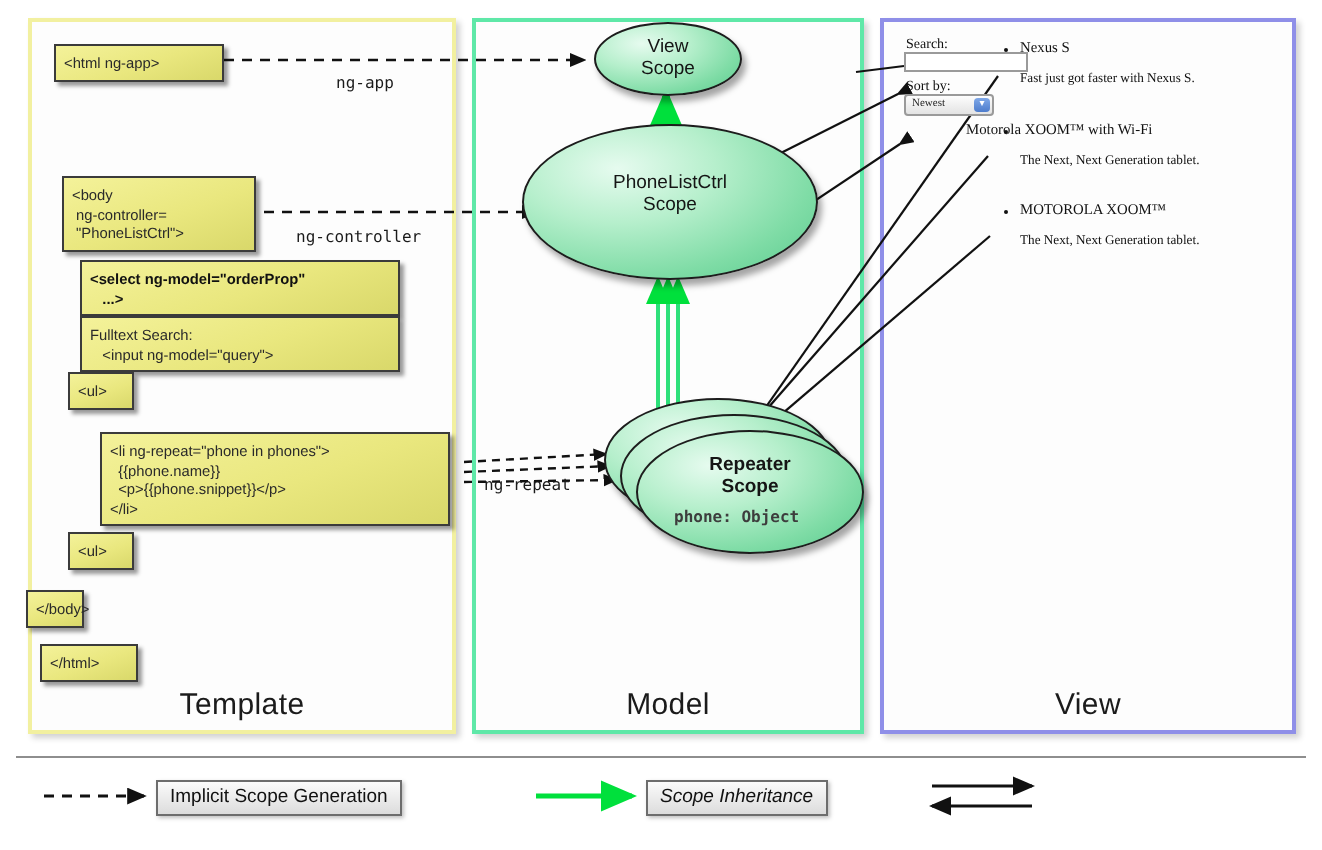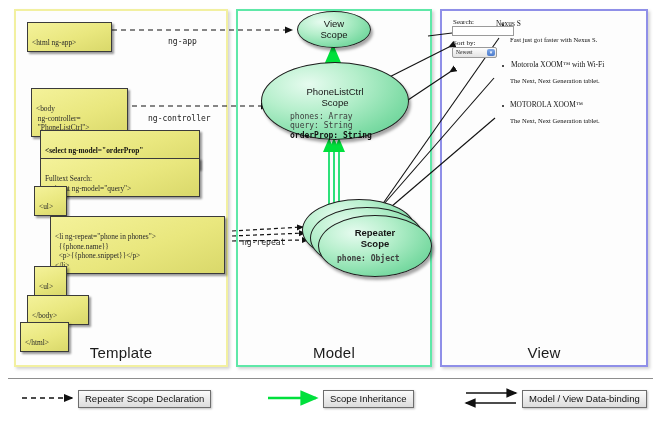--- a/index.html
+++ b/index.html
@@ -28,25 +28,25 @@
     bottom:4px; font-size:15px; color:#1b1b1b;
     letter-spacing:0.2px;
   }
 
   
   .codebox {
     position: absolute;
     background: linear-gradient(160deg,#f4f29a 0%, #e9e77e 55%, #d9d86a 100%);
     border: 1px solid #3b3b3b;
     box-shadow: 2px 2px 2px rgba(0,0,0,0.40);
-    font-family: Liberation Serif, serif;
+    font-family: Liberation Sans, sans-serif;
     font-size: 7.4px;
     line-height: 9.6px;
     color: #2a2a2a;
-    padding: 15px 5px 3px 4px;
+    padding: 4px 5px 3px 4px;
     white-space: pre;
   }
   .codebox.bold { font-weight: bold; color:#111; }
 
   
   .ellipse {
     position:absolute;
     border-radius: 50%;
     border: 1px solid #1d1d1d;
     background: radial-gradient(ellipse at 32% 28%, #e6fbef 0%, #b6efcc 35%, #7fdca6 70%, #57c98c 100%);
@@ -162,43 +162,38 @@
   <div class="codebox bold" style="left:40px; top:130px; width:160px;">&lt;select ng-model="orderProp"
    ...&gt;</div>
   <div class="codebox" style="left:40px;  top:158px; width:160px;">Fulltext Search:
    &lt;input ng-model="query"&gt;</div>
   <div class="codebox" style="left:34px;  top:186px; width:33px;">&lt;ul&gt;</div>
   <div class="codebox" style="left:50px;  top:216px; width:175px;">&lt;li ng-repeat="phone in phones"&gt;
   {{phone.name}}
   &lt;p&gt;{{phone.snippet}}&lt;/p&gt;
 &lt;/li&gt;</div>
   <div class="codebox" style="left:34px;  top:266px; width:33px;">&lt;ul&gt;</div>
-  <div class="codebox" style="left:27px;  top:295px; width:62px;">&lt;/body&gt;</div>
+  <div class="codebox" style="left:13px;  top:295px; width:29px;">&lt;/body&gt;</div>
   <div class="codebox" style="left:20px;  top:322px; width:49px;">&lt;/html&gt;</div>
 
   <div class="edge-label" style="left:168px; top:17px;">ng-app</div>
   <div class="edge-label" style="left:148px; top:94px;">ng-controller</div>
   <div class="edge-label" style="left:242px; top:218px;">ng-repeat</div>
 
   <div class="ellipse" style="left:297px; top:11px; width:74px; height:37px;">
     <div class="etitle" style="margin-top:6px;">
       <div>View</div>
       <div>Scope</div>
     </div>
   </div>
 
   <div class="ellipse" style="left:261px; top:62px; width:148px; height:78px;">
     <div class="etitle" style="margin-top:23px;">
       <div>PhoneListCtrl</div>
       <div>Scope</div>
-    </div>
-    <div class="eprops" style="margin:4px 0 0 28px;">
-      <div>phones: Array</div>
-      <div>query: String</div>
-      <div class="hl">orderProp: String</div>
     </div>
   </div>
 
   <div class="ellipse" style="left:302px; top:199px; width:114px; height:62px;"></div>
   <div class="ellipse" style="left:310px; top:207px; width:114px; height:62px;"></div>
   <div class="ellipse" style="left:318px; top:215px; width:114px; height:62px;font-weight:bold;">
     <div class="etitle" style="margin-top:11px;">
       <div>Repeater</div>
       <div>Scope</div>
     </div>
@@ -209,40 +204,39 @@
 
   <div class="v-label" style="left:453px; top:18px;">Search:</div>
   <div class="v-input" style="left:452px; top:26px; width:62px; height:10px;"></div>
   <div class="v-label" style="left:453px; top:39px;">Sort by:</div>
   <div class="v-select" style="left:452px; top:47px; width:45px; height:11px;">
     <span>Newest</span>
     <span class="sel-arrow">▾</span>
   </div>
 
   <div class="v-bullet" style="left:502px; top:24px;"></div>
-  <div class="v-item-title" style="left:496px; top:19px;">Nexus S</div>
+  <div class="v-item-title" style="left:510px; top:19px;">Nexus S</div>
   <div class="v-item-snip" style="left:510px; top:36px;">Fast just got faster with Nexus S.</div>
 
   <div class="v-bullet" style="left:502px; top:65px;"></div>
-  <div class="v-item-title" style="left:511px; top:60px;">Motorola XOOM™ with Wi-Fi</div>
+  <div class="v-item-title" style="left:483px; top:60px;">Motorola XOOM™ with Wi-Fi</div>
   <div class="v-item-snip" style="left:510px; top:77px;">The Next, Next Generation tablet.</div>
 
   <div class="v-bullet" style="left:502px; top:105px;"></div>
   <div class="v-item-title" style="left:510px; top:100px;">MOTOROLA XOOM™</div>
   <div class="v-item-snip" style="left:510px; top:117px;">The Next, Next Generation tablet.</div>
 
   <div id="legend-rule"></div>
 
   <svg width="661" height="425" style="top:0;left:0;">
 
     <path d="M22,398 L72,398" stroke="#111" stroke-width="1.4" stroke-dasharray="5,4" fill="none" marker-end="url(#arrB)"></path>
 
     <path d="M268,398 L316,398" stroke="#00e03c" stroke-width="2.6" fill="none" marker-end="url(#arrG)"></path>
 
     <path d="M466,393 L516,393" stroke="#111" stroke-width="1.6" fill="none" marker-end="url(#arrB)"></path>
     <path d="M516,403 L466,403" stroke="#111" stroke-width="1.6" fill="none" marker-end="url(#arrB)"></path>
   </svg>
 
-  <div class="legend-box" style="left:78px;  top:390px;">Repeater Scope Declaration</div>
-  <div class="legend-box" style="left:323px; top:390px;">Scope Inheritance</div>
-  <div class="legend-box" style="left:522px; top:390px;">Model / View Data-binding</div>
+  <div class="legend-box" style="left:78px;  top:390px;">Implicit Scope Generation</div>
+  <div class="legend-box" style="left:323px; top:390px;font-style:italic;">Scope Inheritance</div>
 
 </div>
 
 </body></html>

